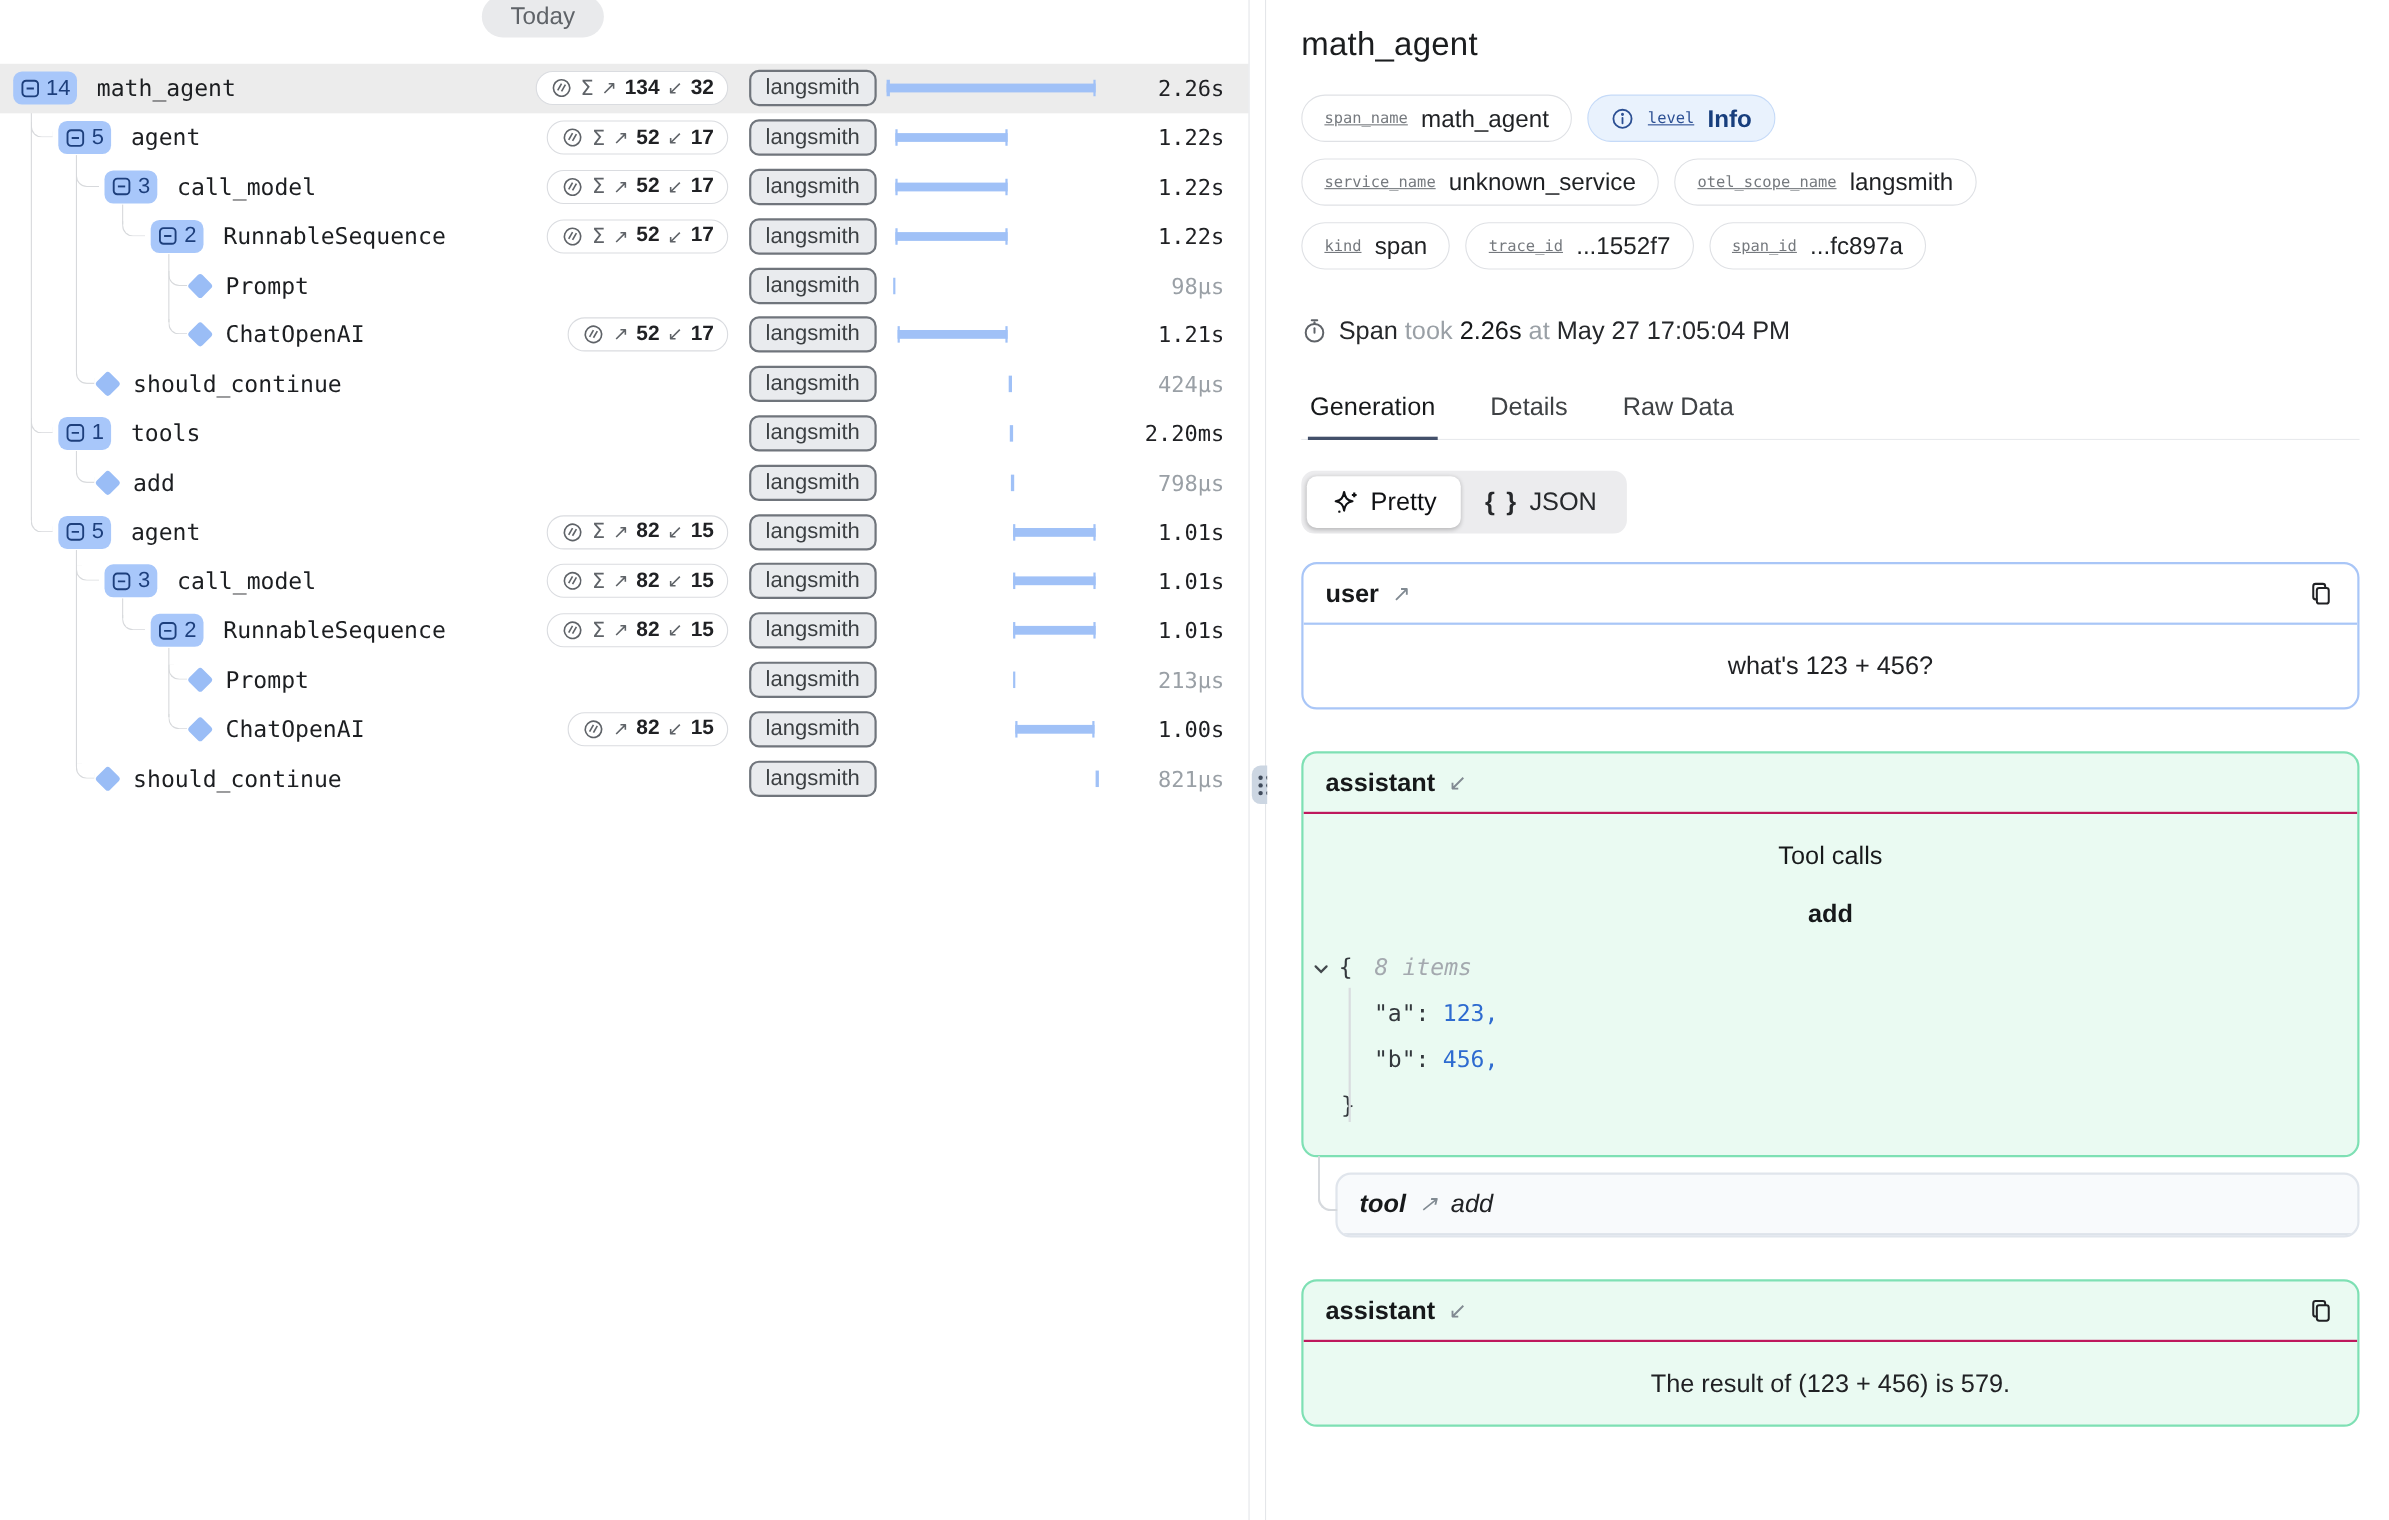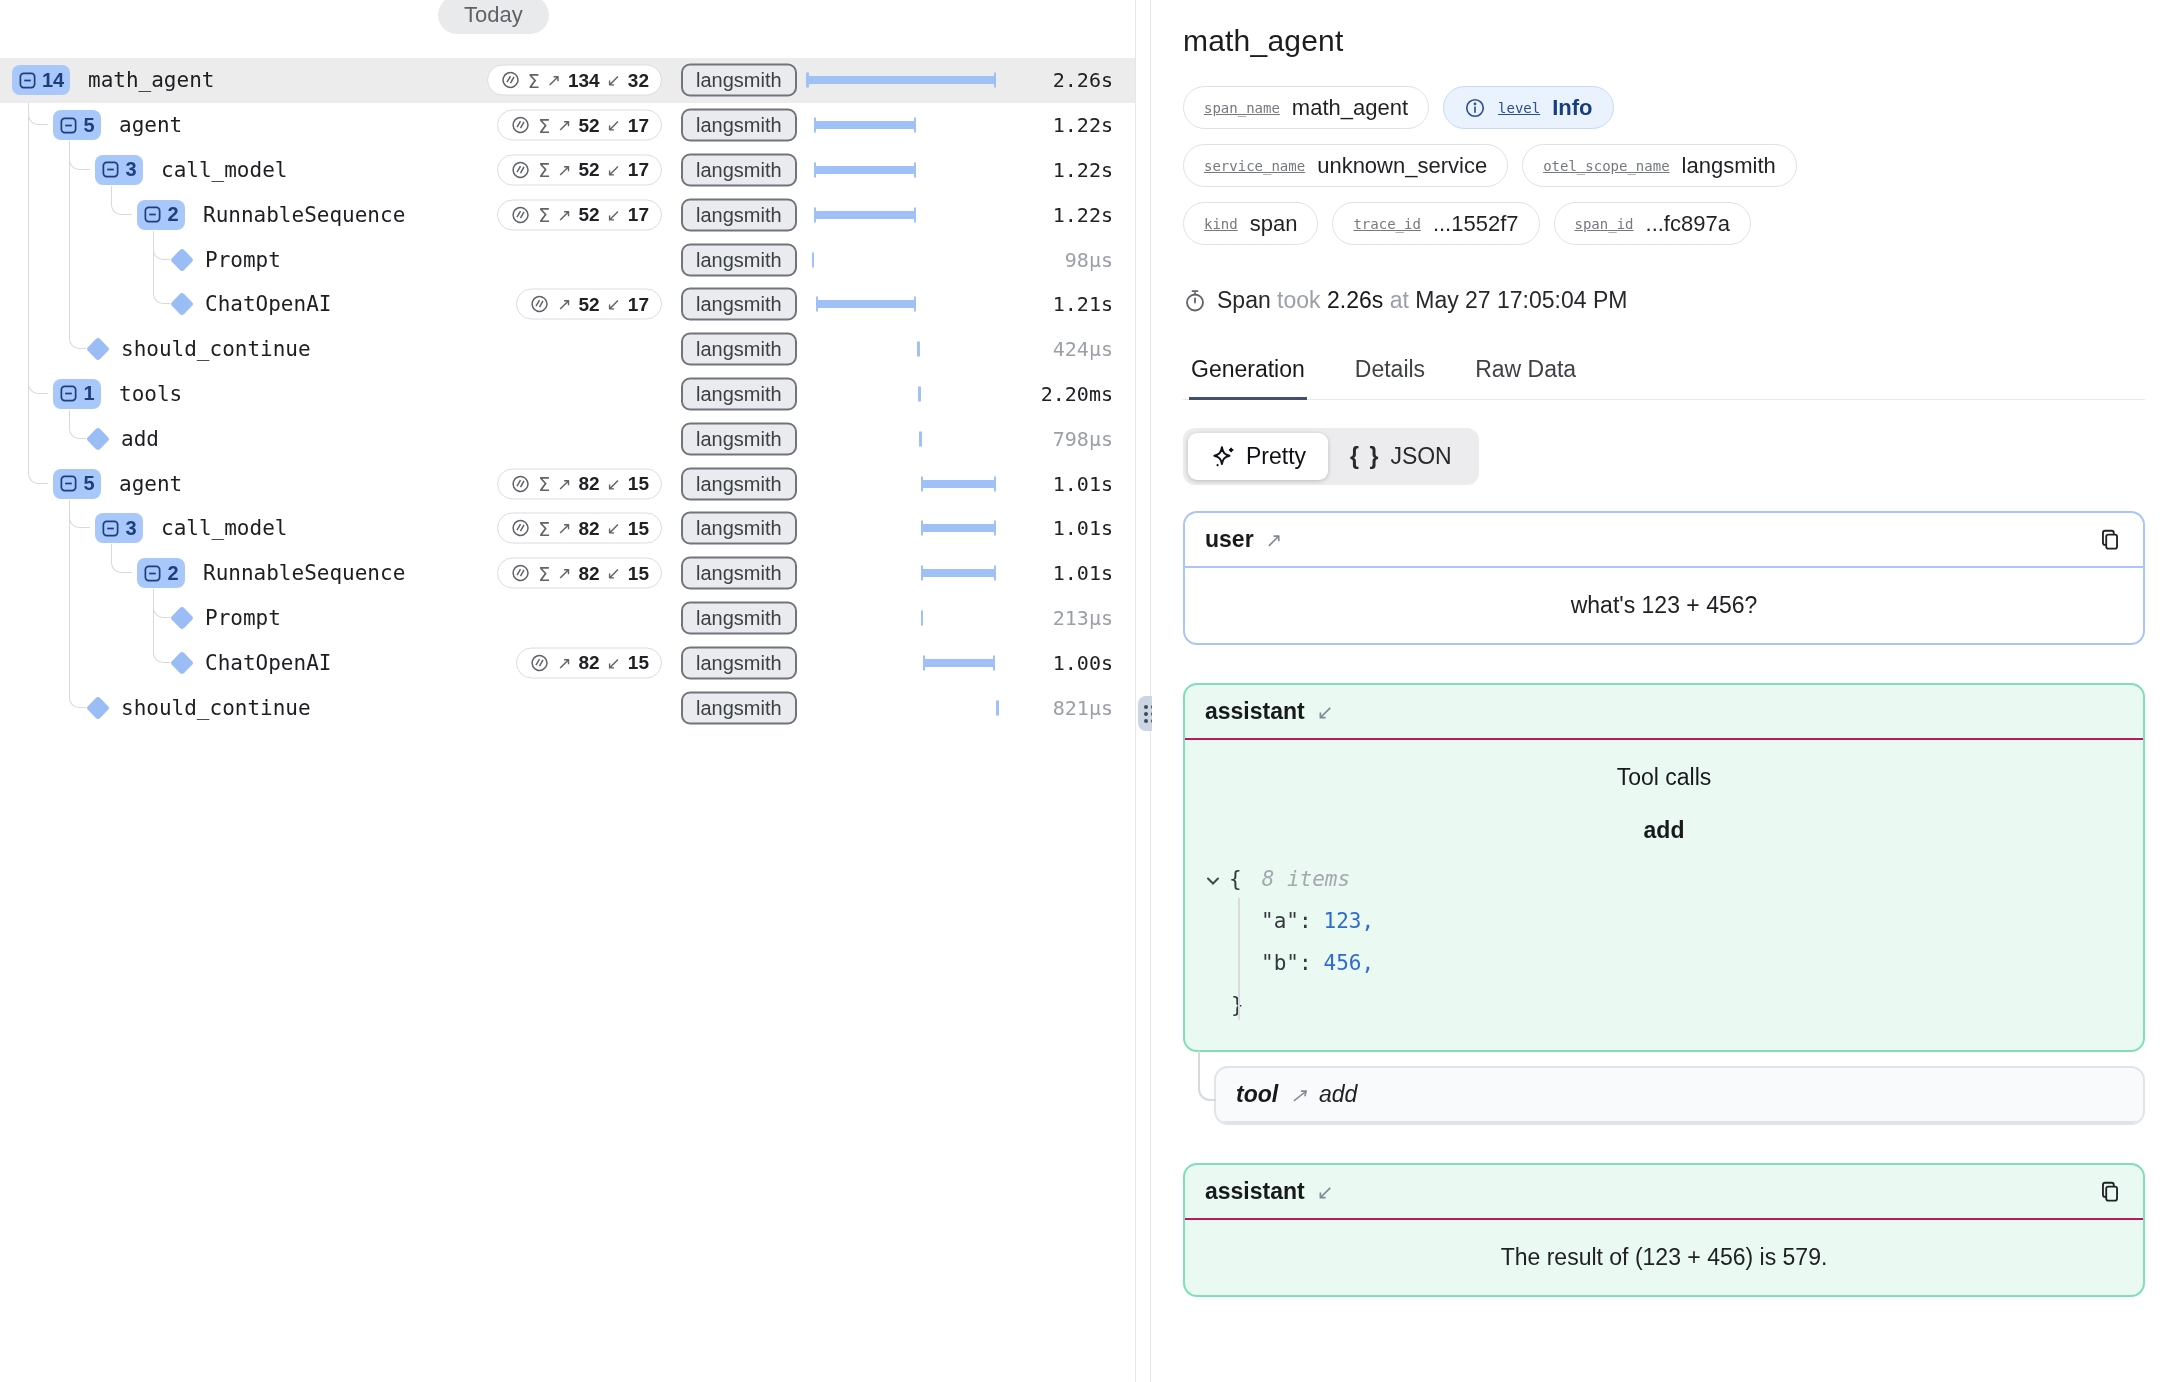--- a/index.html
+++ b/index.html
@@ -12,21 +12,21 @@
     background:#e9eaec; border-radius:19px; color:#5f6368; font-size:22px;
     display:flex; align-items:center; }
   #tree-lines div { position:absolute; }
   .trunk { border-left:1.5px solid #d7d9dc; }
   .elbow { border-left:1.5px solid #d7d9dc; border-bottom:1.5px solid #d7d9dc;
            border-bottom-left-radius:10px; }
   .tree-row { position:absolute; left:0; width:100%; height:45px; }
   .tree-row.selected { background:#ececec; }
   .node-badge { position:absolute; top:50%; transform:translateY(-50%); height:30px;
     background:#a8c7fa; border-radius:8px; display:flex; align-items:center; justify-content:center;
-    gap:5px; color:#1d3f7c; font-size:20px; font-weight:700; }
+    gap:5px; color:#1d3f7c; font-size:20px; font-weight:400; }
   .node-badge svg { display:block; }
   .diamond { position:absolute; top:50%; width:17px; height:17px; transform:translate(-50%,-50%) rotate(45deg);
     background:#9abdf6; border-radius:3px; }
   .node-name { position:absolute; top:50%; transform:translateY(-50%);
     font-family:"DejaVu Sans Mono", monospace; font-size:21px; color:#1c1e21; white-space:nowrap; }
   .token-pill { position:absolute; right:473px; top:50%; transform:translateY(-50%); height:31px;
     background:#fff; border:1.5px solid #dadce0; border-radius:16px; padding:0 12px;
     display:flex; align-items:center; gap:7px; font-size:19px; color:#5f6368; }
   .token-pill .num { color:#202124; font-weight:600; font-size:19px; }
   .token-pill .arrow { color:#5f6368; font-size:17px; }
@@ -78,21 +78,21 @@
     font-size:23px; font-weight:500; color:#27292c; }
   .toggle-opt.active { background:#fff; box-shadow:0 1px 4px rgba(0,0,0,.22); color:#101114; }
   .toggle-opt svg { display:block; }
   .braces { font-size:23px; font-weight:600; letter-spacing:2px; }
 
   #messages { margin-top:26px;text-align:center; }
   .card { border-radius:14px; overflow:hidden; }
   .card-header { display:flex; align-items:center; padding:13px 20px; font-size:23px; }
   .role { font-weight:700; color:#17191b; }
   .dir-arrow { color:#818a92; font-size:20px; margin-left:12px; }
-  .card-body { padding:24px 20px; font-size:23px; color:#202124; }
+  .card-body { padding:24px 8px; font-size:23px; color:#202124; }
   .copy-btn { margin-left:auto; background:none; border:none; cursor:pointer; display:flex; }
   .card.user { border:2px solid #a9c6f7; }
   .card.user .card-header { border-bottom:2px solid #a9c6f7; }
   .card.assistant { border:2px solid #7ee0b4; background:#eafaf2; }
   .card.assistant .card-header { border-bottom:2px solid #be185d; }
   .card.tool { border:2px solid #e0e5ec; background:#f8fafc; margin-left:31px; }
   .card.tool .card-header { border-bottom:2px solid #dde3ea;font-style:italic; }
   .tool-name-label { margin-left:12px; color:#202124; font-weight:400; }
   .msg-gap { height:38px; }
   .tool-wrap { position:relative; margin-top:14px; }

